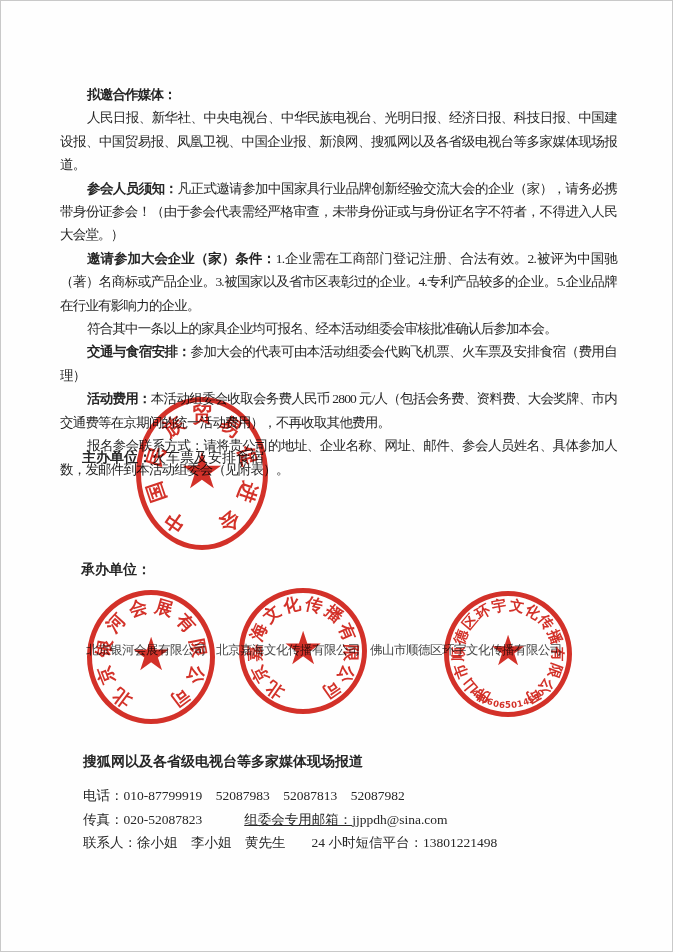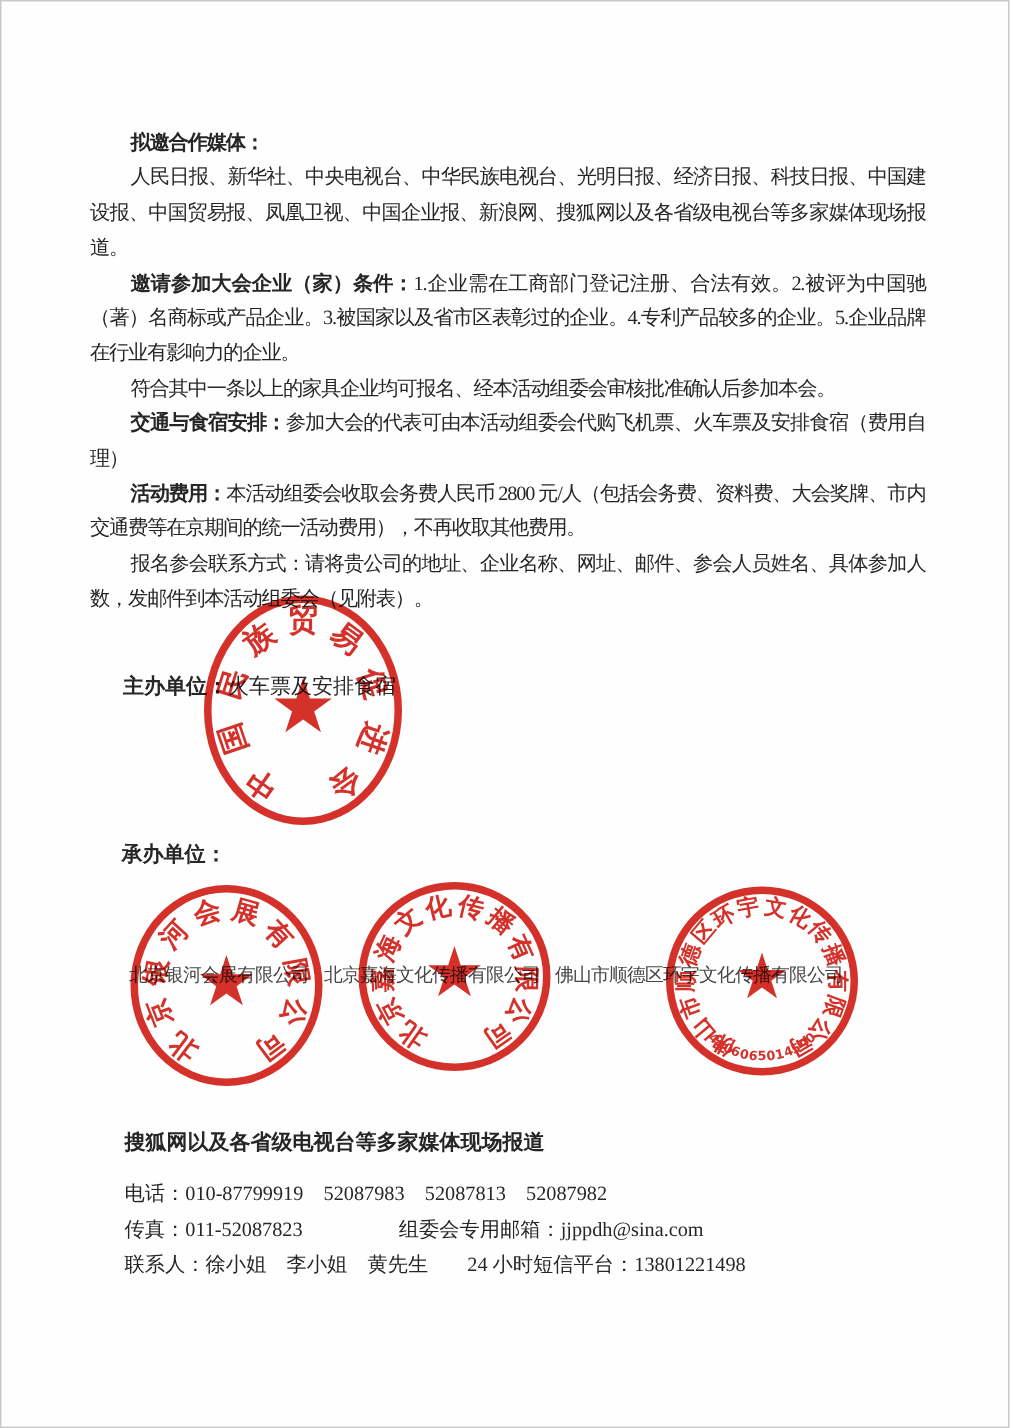--- a/index.html
+++ b/index.html
@@ -64,32 +64,33 @@
     font-family:"DejaVu Sans",sans-serif;line-height:1;
   }
   .seal-serial{
     position:absolute;font-size:8.5px;font-weight:bold;
     font-family:"DejaVu Sans",sans-serif;color:var(--seal-red);line-height:1;
   }
   
   .footer{position:absolute;left:82px;top:752px;font-size:13.5px;white-space:nowrap;}
   .committee{font-size:14px;margin:0 0 13px 0;}
   .f-line{line-height:23.5px;margin:0;}
-  .gap-l{margin-left:64px;}
+  .gap-l{margin-left:42px;text-decoration:underline;}
   .gap-m{margin-left:26px;}
   .email-link{color:var(--ink);}
 </style>
 </head>
 <body>
 
 <div class="page">
 
   <div class="body-text">
     <p class="para ind"><b class="hei">拟邀合作媒体：</b></p>
     <p class="para ind"><span>人民日报、新华社、中央电视台、中华民族电视台、光明日报、经济日报、科技日报、中国建设报、中国贸易报、凤凰卫视、中国企业报、新浪网、搜狐网以及各省级电视台等多家媒体现场报道。</span></p>
+    <p class="para ind"><b class="hei">参会人员须知：</b><span>凡正式邀请参加中国家具行业品牌创新经验交流大会的企业（家），请务必携带身份证参会！（由于参会代表需经严格审查，未带身份证或与身份证名字不符者，不得进入人民大会堂。）</span></p>
     <p class="para ind"><b class="hei">邀请参加大会企业（家）条件：</b><span>1.企业需在工商部门登记注册、合法有效。2.被评为中国驰（著）名商标或产品企业。3.被国家以及省市区表彰过的企业。4.专利产品较多的企业。5.企业品牌在行业有影响力的企业。</span></p>
     <p class="para ind"><span>符合其中一条以上的家具企业均可报名、经本活动组委会审核批准确认后参加本会。</span></p>
     <p class="para ind"><b class="hei">交通与食宿安排：</b><span>参加大会的代表可由本活动组委会代购飞机票、火车票及安排食宿（费用自理）</span></p>
     <p class="para ind"><b class="hei">活动费用：</b><span>本活动组委会收取会务费人民币 2800 元/人（包括会务费、资料费、大会奖牌、市内交通费等在京期间的统一活动费用），不再收取其他费用。</span></p>
     <p class="para ind"><span>报名参会联系方式：请将贵公司的地址、企业名称、网址、邮件、参会人员姓名、具体参加人数，发邮件到本活动组委会（见附表）。</span></p>
   </div>
 
   <div class="host-line">
     <b class="hei">主办单位：</b><span>火车票及安排食宿</span>
   </div>
@@ -174,20 +175,20 @@
       <span class="seal-serial" style="left: 87.58px; top: 100.618px; transform: translate(-50%, -50%) rotate(-33.3333deg);">9</span>
       <span class="seal-serial" style="left: 92.4314px; top: 97.0759px; transform: translate(-50%, -50%) rotate(-40deg);">0</span>
     </div>
 
   <div class="footer">
     <p class="committee hei">搜狐网以及各省级电视台等多家媒体现场报道</p>
     <p class="f-line">
       <span>电话：</span><span>010-87799919　52087983　52087813　52087982</span>
     </p>
     <p class="f-line">
-      <span>传真：</span><span>011-52087823</span><span class="gap-l">组委会专用邮箱：</span><span class="email-link">jjppdh@sina.com</span>
+      <span>传真：</span><span>020-52087823</span><span class="gap-l">组委会专用邮箱：</span><span class="email-link">jjppdh@sina.com</span>
     </p>
     <p class="f-line">
       <span>联系人：</span><span>徐小姐　李小姐　黄先生</span><span class="gap-m">24 小时短信平台：</span><span>13801221498</span>
     </p>
   </div>
 
 </div>
 
 </body></html>

